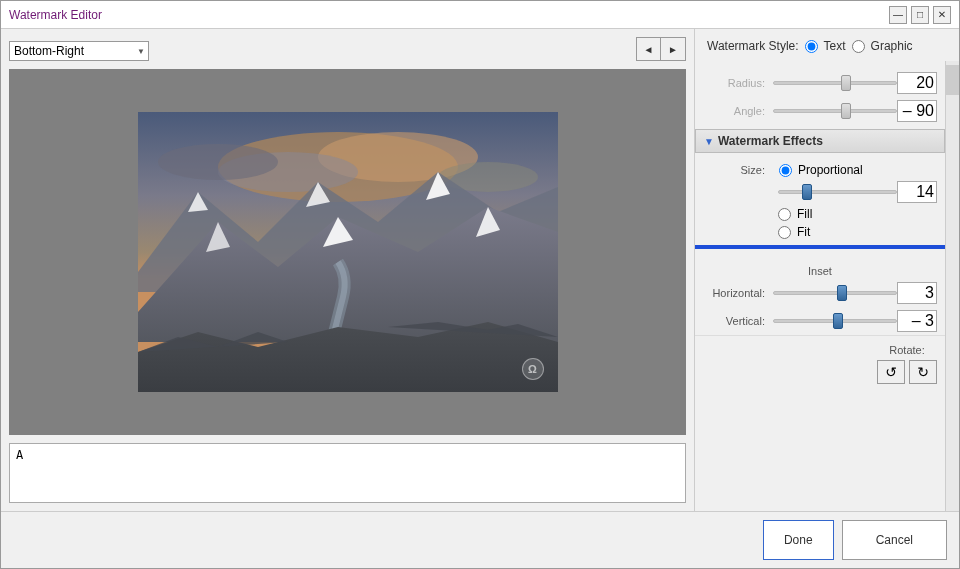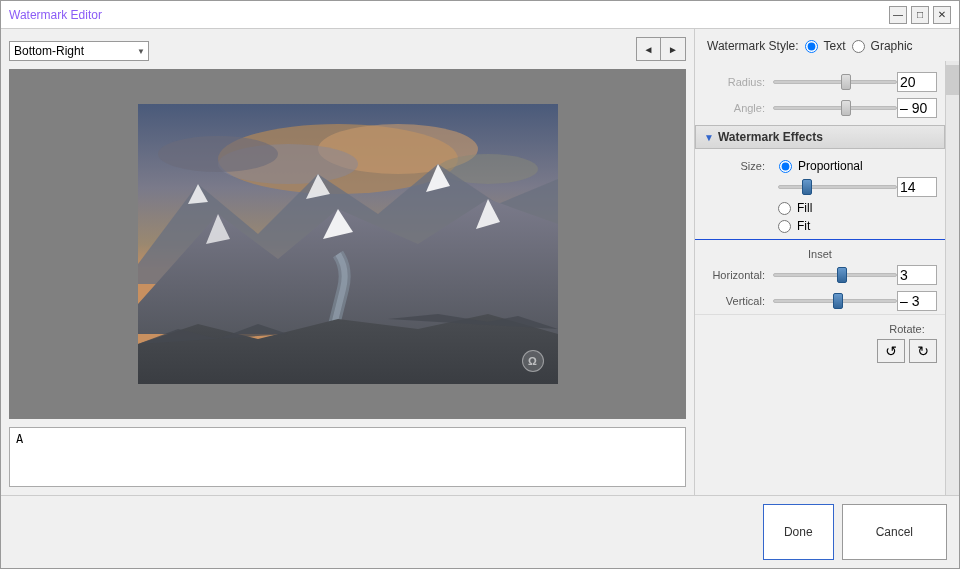--- a/index.html
+++ b/index.html
@@ -27,21 +27,21 @@
       background: #ffffff;
       border-bottom: 1px solid #ccc;
       padding: 4px 8px;
       display: flex;
       align-items: center;
       justify-content: space-between;
       height: 28px;
     }
     .title-bar-text {
       font-size: 12px;
-      color: #8b5cf6;
+      color: #701a75;
     }
     .title-bar-controls {
       display: flex;
       gap: 4px;
     }
     .title-btn {
       width: 18px;
       height: 18px;
       border: 1px solid #999;
       background: #f0f0f0;
@@ -218,22 +218,22 @@
       top: 50%;
       transform: translateY(-50%);
       cursor: pointer;
     }
     .slider-thumb-blue {
       background: linear-gradient(180deg, #6699cc, #336699);
       border: 1px solid #225588;
     }
     .setting-value {
       width: 40px;
-      text-align: left;
-      font-size: 14px;
+      text-align: right;
+      font-size: 16px;
       border: 1px solid #aaa;
       padding: 1px 2px;
       background: white;
     }
     .section-header {
       background: linear-gradient(180deg, #e8e8e8, #d8d8d8);
       border: 1px solid #bbb;
       padding: 4px 8px;
       display: flex;
       align-items: center;
@@ -276,21 +276,21 @@
     }
     .footer {
       display: flex;
       justify-content: flex-end;
       padding: 8px 12px;
       gap: 8px;
       border-top: 1px solid #ccc;
       background: #f0f0f0;
     }
     .btn-done {
-      padding: 20px 20px;
+      padding: 12px 20px;
       background: white;
       border: 1px solid #3366cc;
       color: #333;
       cursor: pointer;
       font-size: 12px;
     }
     .btn-cancel {
       padding: 4px 33px;
       background: white;
       border: 1px solid #999;
@@ -473,21 +473,21 @@
             <div style="display:flex; align-items:center; gap:6px; padding: 2px 0 2px 75px;">
               <input type="radio" name="size-type" style="">
               <span>Fill</span>
             </div>
             <div style="display:flex; align-items:center; gap:6px; padding: 2px 0 2px 75px;">
               <input type="radio" name="size-type" style="">
               <span>Fit</span>
             </div>
           </div>
 
-          <div style="border-top:1px solid #1d4ed8; padding-top:4px;">
+          <div style="border-top:4px solid #1d4ed8; padding-top:12px;">
             <div class="inset-title">Inset</div>
 
             <div class="full-slider-row">
               <span class="setting-label">Horizontal:</span>
               <div class="slider-container">
                 <div class="slider-track">
                   <div class="slider-thumb slider-thumb-blue" style="left: 52%;"></div>
                 </div>
               </div>
               <input type="text" class="setting-value" value="3" style="">

